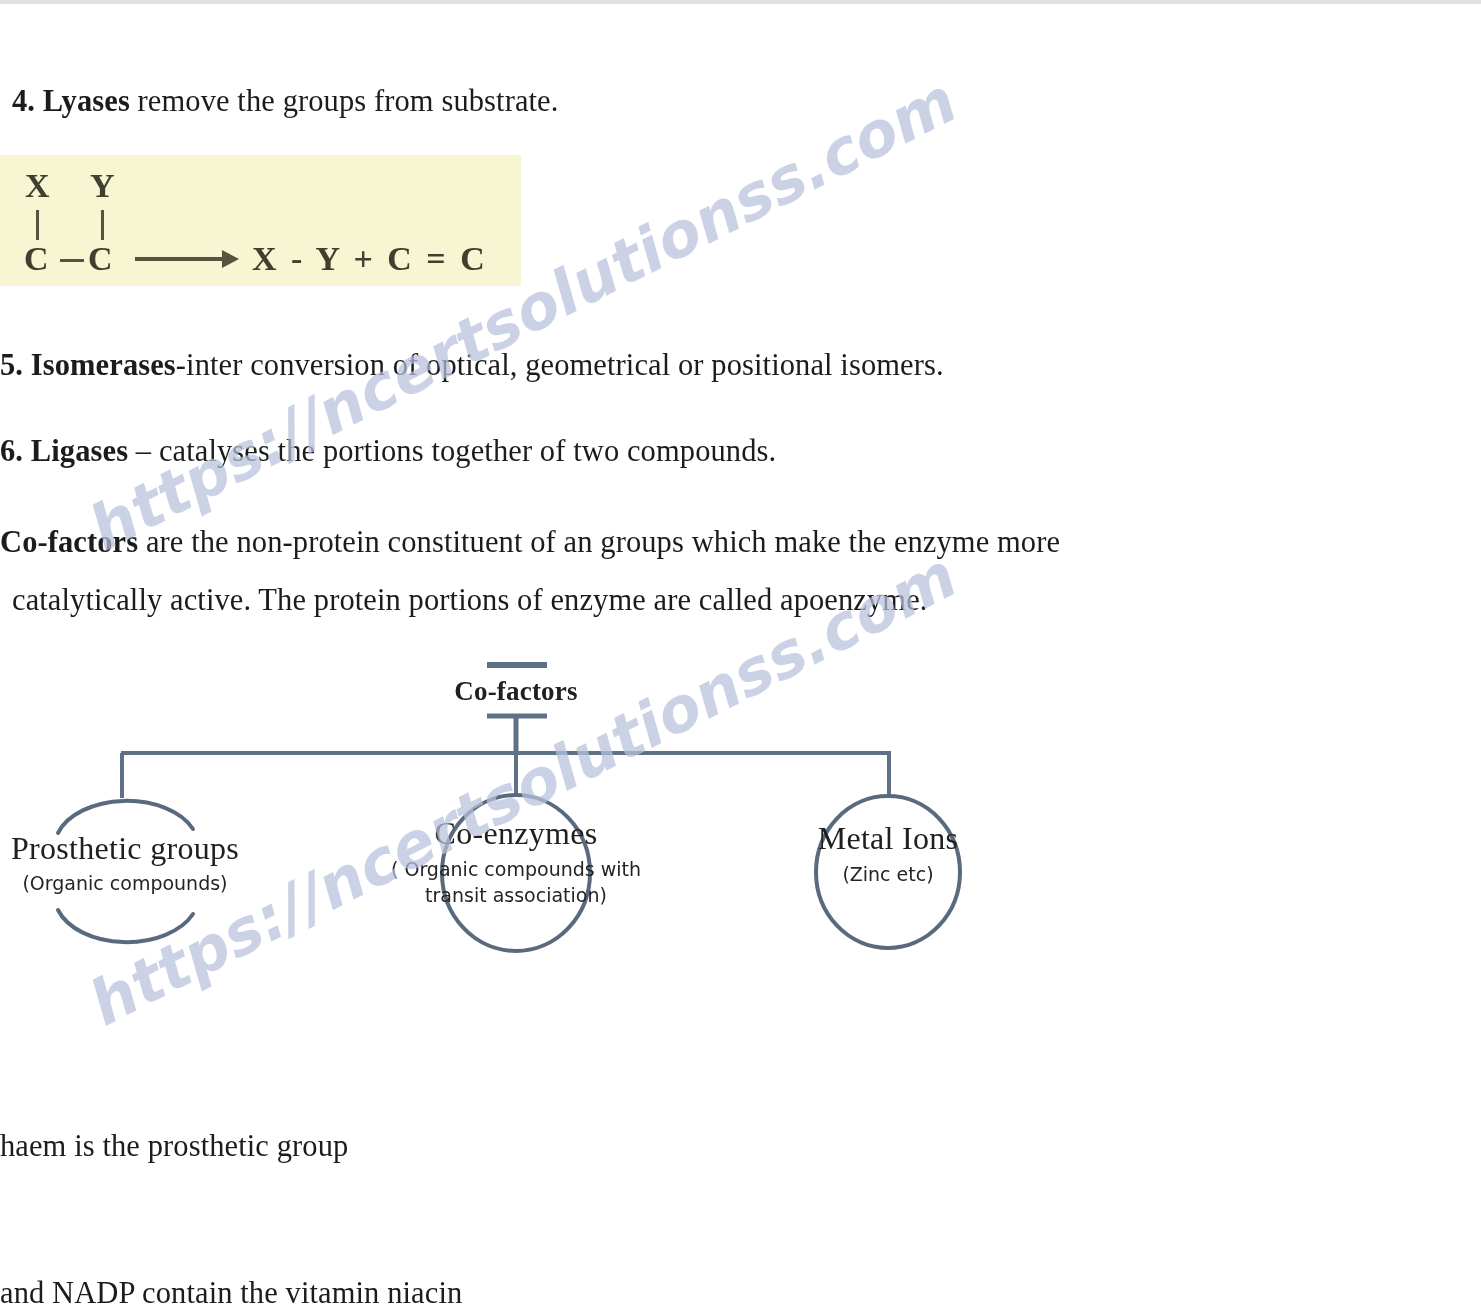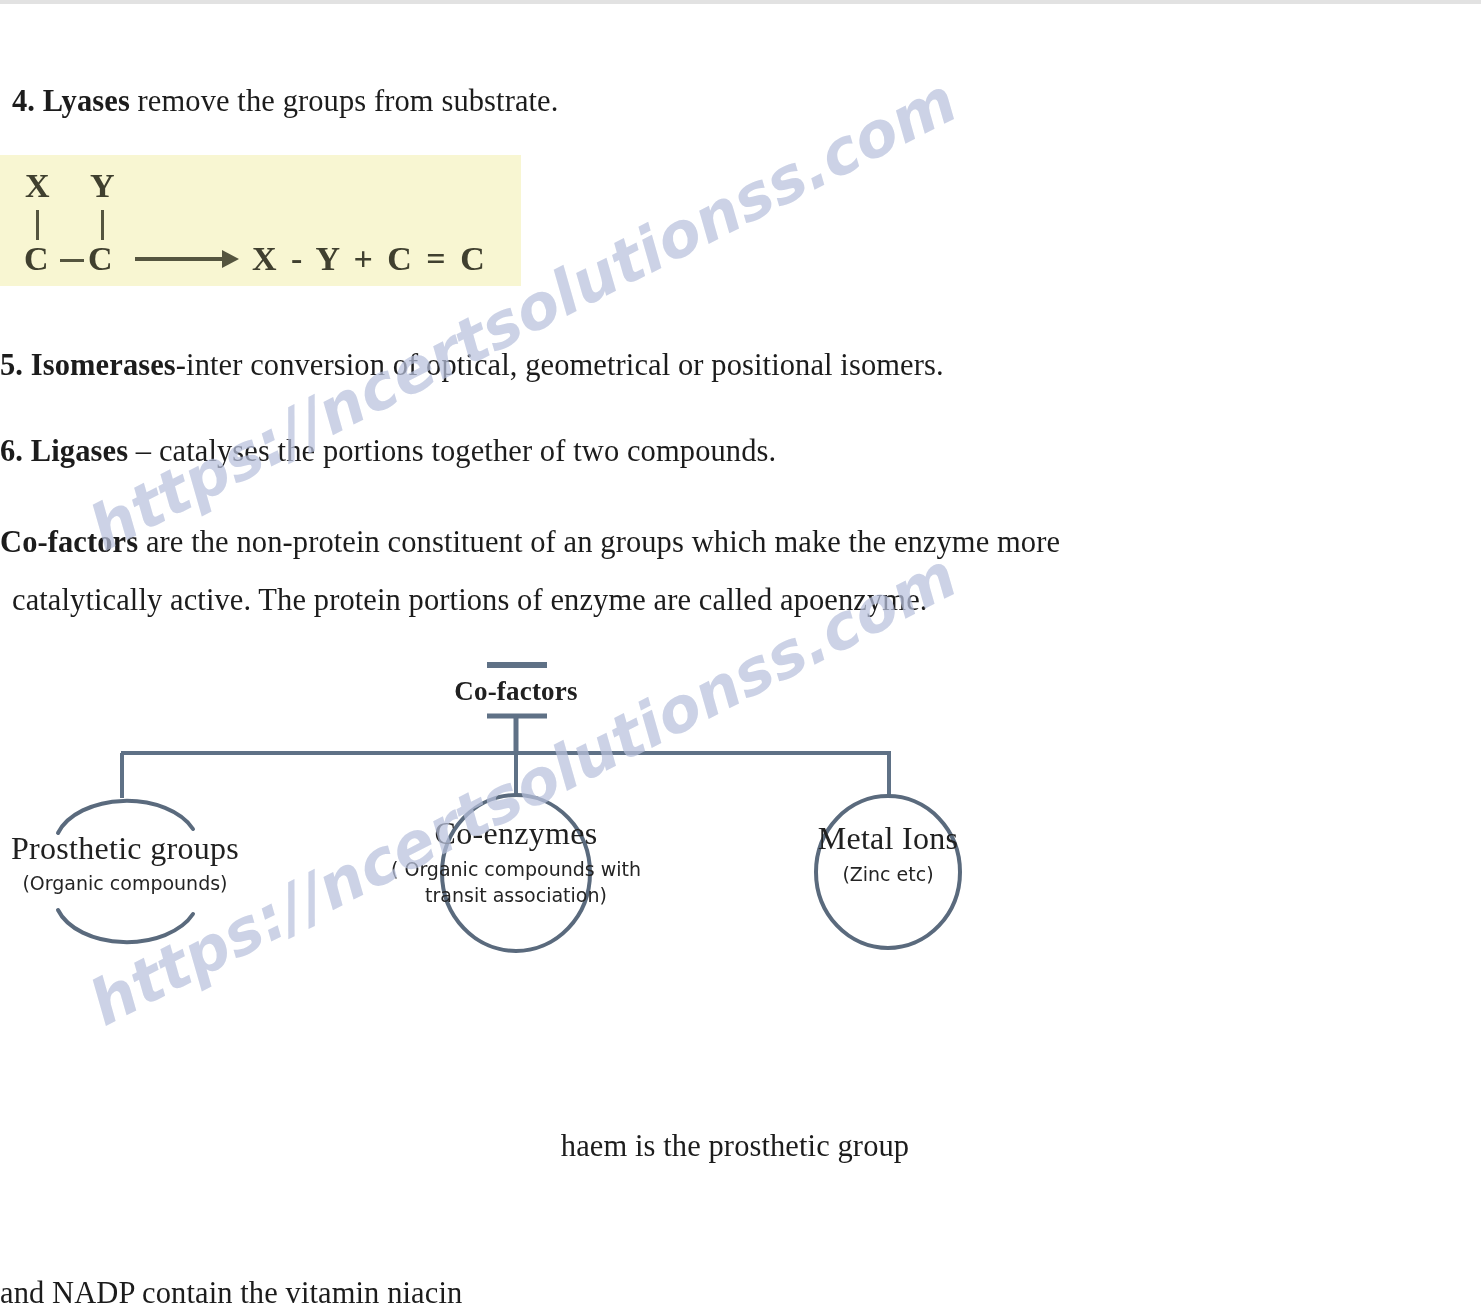--- a/index.html
+++ b/index.html
@@ -204,20 +204,20 @@
     <div class="tree-label node-sub" style="left:0px; top:222px; width:250px;">(Organic compounds)</div>
 
     <div class="tree-label node-title" style="left:396px; top:167px; width:240px;">Co-enzymes</div>
     <div class="tree-label node-sub" style="left:366px; top:208px; width:300px;">( Organic compounds  with
 transit association)</div>
 
     <div class="tree-label node-title" style="left:788px; top:172px; width:200px;">Metal Ions</div>
     <div class="tree-label node-sub" style="left:788px; top:213px; width:200px;">(Zinc etc)</div>
   </div>
 
-  <div class="para" style="left:0px; top:1117px; width:1470px;text-align:center;">haem is the prosthetic group</div>
+  <div class="para" style="left:0px; top:1117px; width:1470px;">haem is the prosthetic group</div>
 
   <div class="para" style="left:0px; top:1264px; width:1470px;">and NADP contain the vitamin niacin</div>
 
   <div class="wm" style="left:78px; top:500px; transform: rotate(-27deg);">https://ncertsolutionss.com</div>
   <div class="wm" style="left:78px; top:975px; transform: rotate(-27deg);">https://ncertsolutionss.com</div>
 
 </div>
 
 </body></html>

